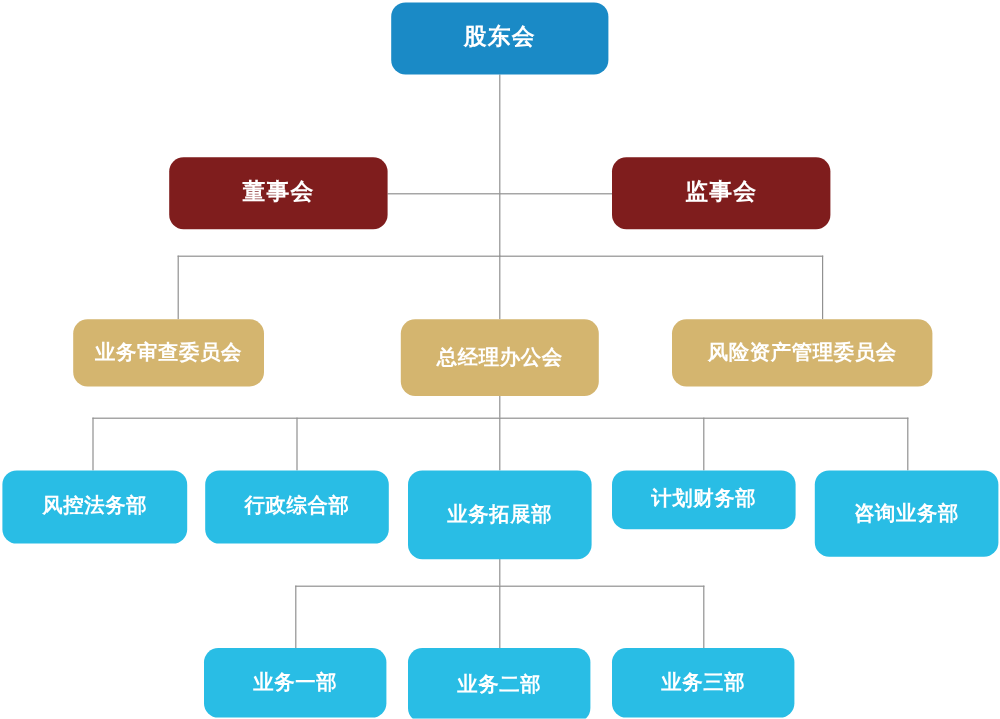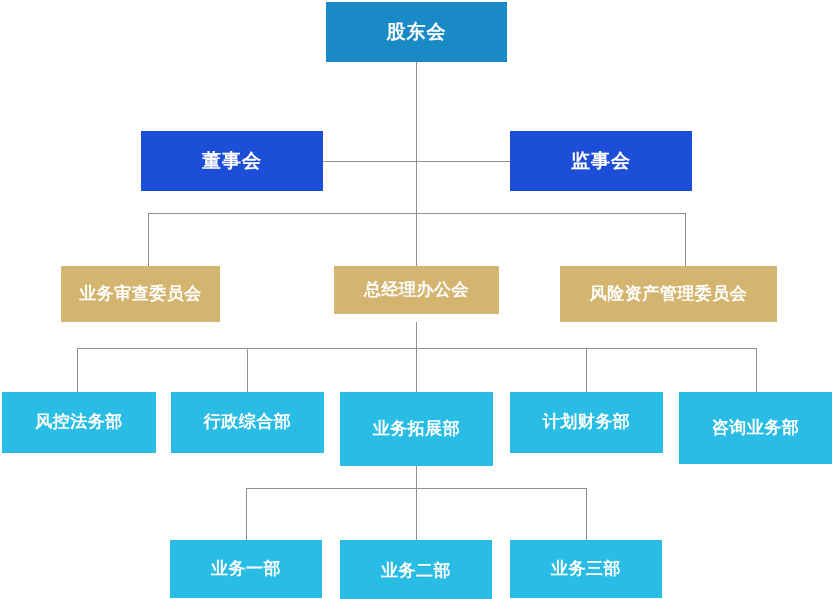--- a/index.html
+++ b/index.html
@@ -17,33 +17,33 @@
     height: 599px;
     background: #ffffff;
     overflow: hidden;
   }
   .node {
     position: absolute;
     box-sizing: border-box;
     display: flex;
     align-items: center;
     justify-content: center;
-    border-radius: 0;
+    border-radius: 12px;
     color: #ffffff;
     font-size: 19px;
     font-weight: 600;
     letter-spacing: 1px;
     line-height: 1.1;
     text-align: center;
     white-space: nowrap;
     user-select: none;
     z-index: 2;
   }
   .node.lvl-root      { background: #1a8ac6; }
-  .node.lvl-board     { background: #1d4ed8; }
+  .node.lvl-board     { background: #7f1d1d; }
   .node.lvl-committee { background: #d4b56f; }
   .node.lvl-dept      { background: #29bde5; }
   .node.lvl-subdept   { background: #29bde5; }
 
   .node.small-text { font-size: 17px; letter-spacing: 0.5px; }
 
   .conn {
     position: absolute;
     background: #919191;
     z-index: 1;
@@ -78,26 +78,26 @@
   <div class="conn v" style="left:246px; top:488px; height:52px;"></div>
   <div class="conn v" style="left:416px; top:488px; height:52px;"></div>
   <div class="conn v" style="left:586px; top:488px; height:52px;"></div>
 
   <div class="node lvl-root" style="left:326px; top:2px; width:181px; height:60px;">股东会</div>
 
   <div class="node lvl-board" style="left:141px; top:131px; width:182px; height:60px;">董事会</div>
   <div class="node lvl-board" style="left:510px; top:131px; width:182px; height:60px;">监事会</div>
 
   <div class="node lvl-committee small-text" style="left:61px; top:266px; width:159px; height:56px;">业务审查委员会</div>
-  <div class="node lvl-committee small-text" style="left:334px; top:266px; width:165px; height:48px;font-family:Liberation Serif, serif;">总经理办公会</div>
+  <div class="node lvl-committee small-text" style="left:334px; top:266px; width:165px; height:64px;font-family:Liberation Serif, serif;">总经理办公会</div>
   <div class="node lvl-committee small-text" style="left:560px; top:266px; width:217px; height:56px;">风险资产管理委员会</div>
 
   <div class="node lvl-dept small-text" style="left:2px; top:392px; width:154px; height:61px;">风控法务部</div>
   <div class="node lvl-dept small-text" style="left:171px; top:392px; width:153px; height:61px;">行政综合部</div>
   <div class="node lvl-dept small-text" style="left:340px; top:392px; width:153px; height:74px;">业务拓展部</div>
-  <div class="node lvl-dept small-text" style="left:510px; top:392px; width:153px; height:61px;">计划财务部</div>
+  <div class="node lvl-dept small-text" style="left:510px; top:392px; width:153px; height:49px;">计划财务部</div>
   <div class="node lvl-dept small-text" style="left:679px; top:392px; width:153px; height:72px;">咨询业务部</div>
 
   <div class="node lvl-subdept small-text" style="left:170px; top:540px; width:152px; height:58px;">业务一部</div>
   <div class="node lvl-subdept small-text" style="left:340px; top:540px; width:152px; height:62px;">业务二部</div>
   <div class="node lvl-subdept small-text" style="left:510px; top:540px; width:152px; height:58px;">业务三部</div>
 
 </div>
 
 </body></html>

